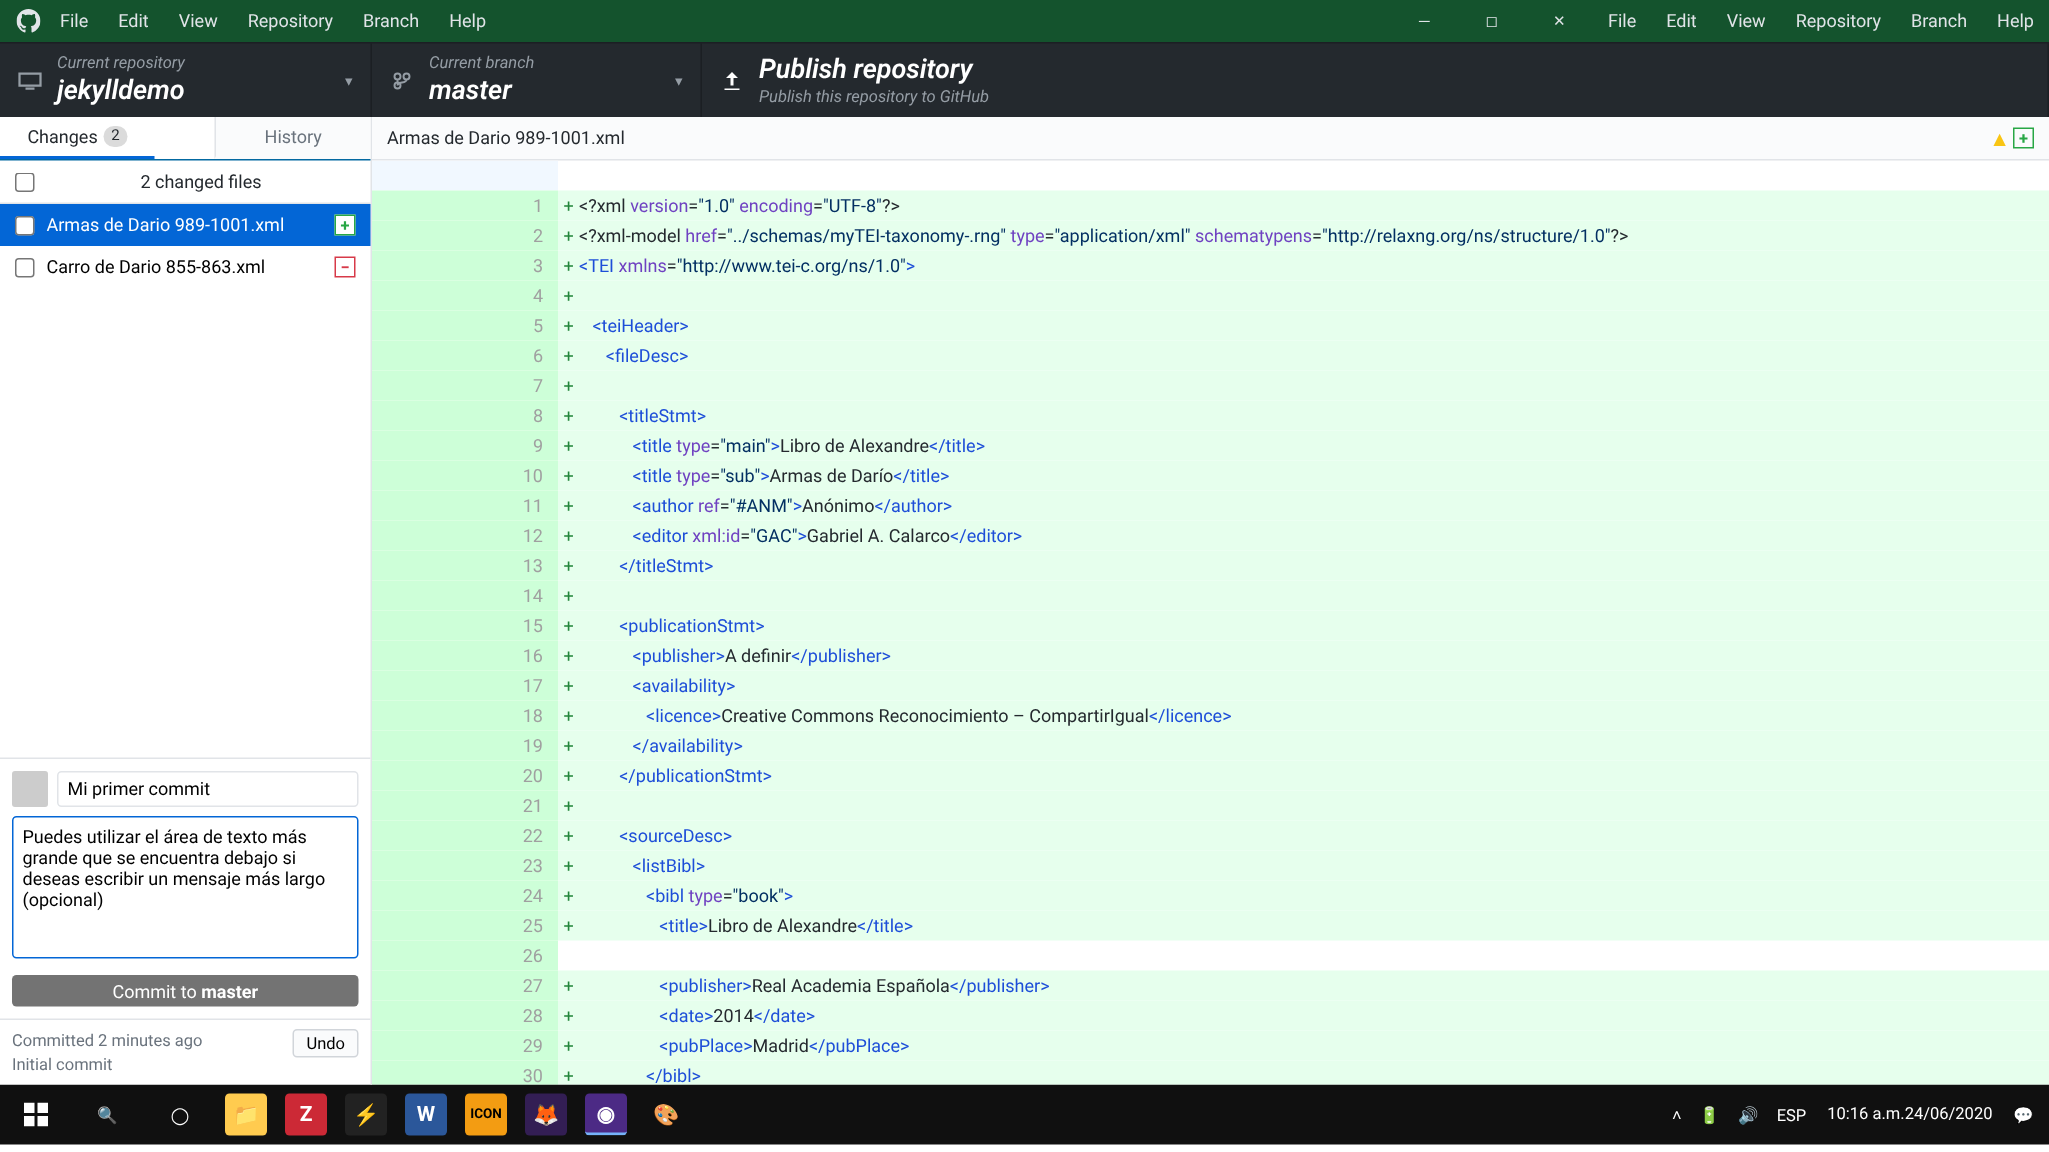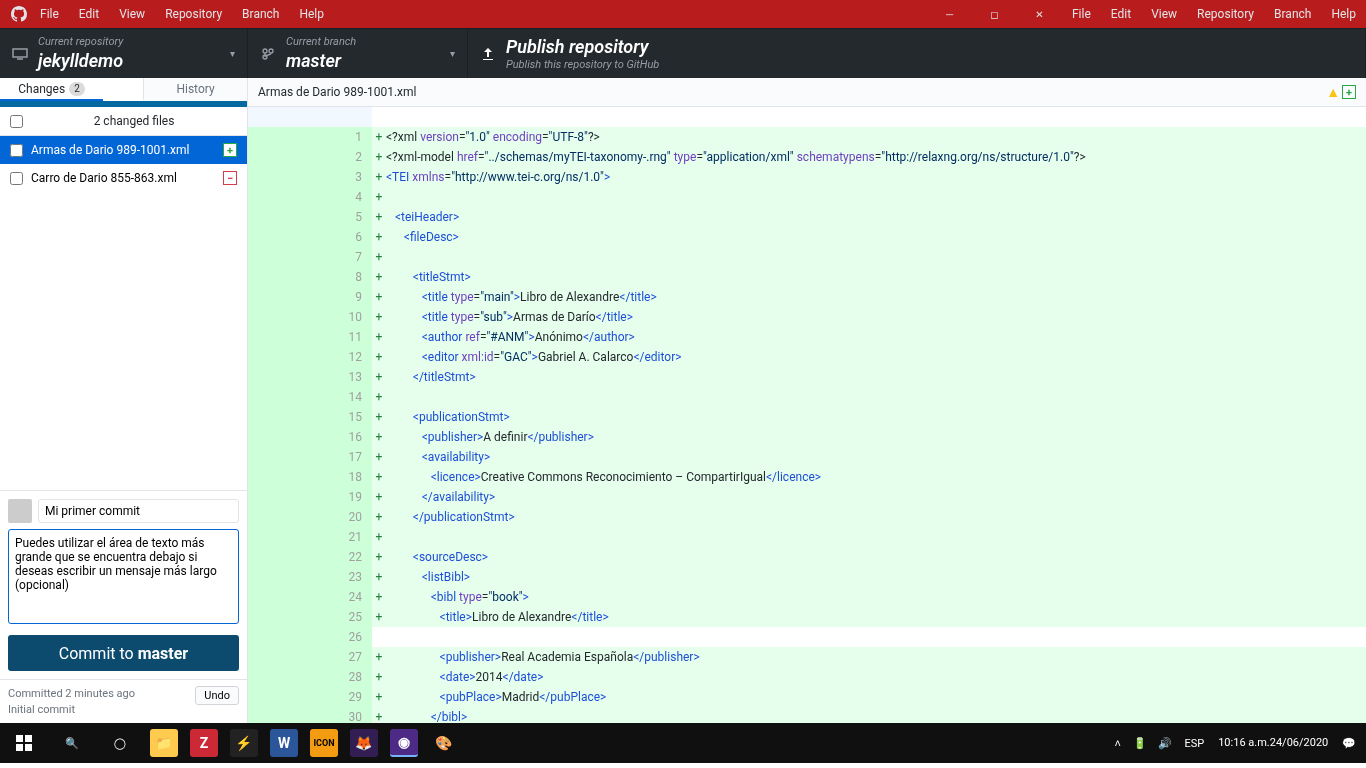--- a/index.html
+++ b/index.html
@@ -1,55 +1,55 @@
 <!DOCTYPE html>
 <html><head>
 <meta charset="utf-8">
 <style>
 * { margin:0; padding:0; box-sizing:border-box; font-family:-apple-system,BlinkMacSystemFont,"Segoe UI",Roboto,sans-serif; }
 body { width:1366px; height:768px; overflow:hidden; background:#fff; font-size:12px; }
-.titlebar { height:28px; background:#b91c1c; display:flex; align-items:center; color:#e1e4e8; font-size:12px;justify-content:flex-end; }
+.titlebar { height:28px; background:#14532d; display:flex; align-items:center; color:#e1e4e8; font-size:12px;justify-content:flex-end; }
 .titlebar .logo { width:22px; display:flex; align-items:center; justify-content:center; margin-left:8px; }
 .titlebar .logo svg { width:16px; height:16px; fill:#e1e4e8; }
 .menu-item { padding:0 10px; height:28px; display:flex; align-items:center; cursor:default; }
 .win-controls { margin-left:auto; display:flex; }
 .win-btn { width:45px; height:28px; display:flex; align-items:center; justify-content:center; color:#e1e4e8; font-size:10px; }
 .toolbar { height:50px; background:#24292e; display:flex; border-top:1px solid #1b1f23; }
 .tb-section { border-right:1px solid #1b1f23; display:flex; align-items:center; padding:0 12px; position:relative; }
 .tb-section.repo { width:248px; }
 .tb-section.branch { width:220px; }
 .tb-icon { width:16px; height:16px; margin-right:10px; display:flex; align-items:center; justify-content:center; }
 .tb-icon svg { fill:#959da5; }
 .tb-labels { display:flex; flex-direction:column; line-height:1.3;font-style:italic; }
 .tb-top { font-size:11px; color:#959da5; }
 .tb-bot { font-size:18px; color:#fff; font-weight:600; }
 .tb-chev { position:absolute; right:12px; color:#959da5; font-size:10px; }
 .body-area { display:flex; height:645px; }
 .sidebar { width:248px; border-right:1px solid #e1e4e8; display:flex; flex-direction:column; background:#fff; }
-.tabs { display:flex; height:29px; border-bottom:6px solid #0369a1;gap:40px; }
+.tabs { display:flex; height:29px; border-bottom:1px solid #0369a1;gap:40px; }
 .tab { flex:1; display:flex; align-items:center; justify-content:center; font-size:12px; color:#24292e; border-bottom:2px solid transparent; }
 .tab.active { border-bottom:2px solid #0366d6; }
 .tab .badge { background:#dbdbdb; border-radius:8px; padding:0 5px; margin-left:4px; font-size:10px; line-height:14px; }
 .tab:not(.active) { color:#6a737d; background:#fafbfc; border-left:1px solid #e1e4e8;}
 .files-head { height:29px; display:flex; align-items:center; padding:0 10px; font-size:12px; color:#24292e; border-bottom:1px solid #e1e4e8; }
 .files-head input { margin-right:8px; }
 .files-head span { flex:1; text-align:center; }
 .file-row { height:28px; display:flex; align-items:center; padding:0 10px; font-size:12px; }
 .file-row.sel { background:#0366d6; color:#fff; }
 .file-row input { margin-right:8px; }
 .file-row .fname { flex:1; white-space:nowrap; overflow:hidden; text-overflow:ellipsis; }
 .file-row .fstat { width:14px; height:14px; border:1px solid; display:flex; align-items:center; justify-content:center; font-size:11px; font-weight:700; line-height:1; }
 .fstat.add { color:#28a745; border-color:#28a745; background:#fff; }
 .fstat.del { color:#d73a49; border-color:#d73a49; background:#fff; }
 .commit-area { margin-top:auto; border-top:1px solid #e1e4e8; padding:8px; }
 .commit-sum { display:flex; align-items:center; margin-bottom:6px; }
 .avatar { width:24px; height:24px; background:#ccc; margin-right:6px; border-radius:2px; }
 .commit-sum input { flex:1; height:24px; padding:0 6px; border:1px solid #e1e4e8; border-radius:3px; font-size:12px; }
 .commit-desc { width:100%; height:95px; padding:6px; border:1px solid #0366d6; border-radius:3px; font-size:12px; font-family:inherit; resize:none; outline:none; }
-.commit-btn { width:100%; height:36px; margin-top:8px; background:#0c4a6e; color:#fff; border:none; border-radius:3px; font-size:16px; }
+.commit-btn { width:100%; height:21px; margin-top:8px; background:#737373; color:#fff; border:none; border-radius:3px; font-size:12px; }
 .last-commit { padding:6px 8px; border-top:1px solid #e1e4e8; display:flex; align-items:flex-start; font-size:11px; color:#6a737d; }
 .lc-text { flex:1; line-height:1.4; }
 .undo-btn { background:#fafbfc; border:1px solid #d1d5da; border-radius:3px; padding:2px 8px; font-size:11px; }
 .content { flex:1; display:flex; flex-direction:column; }
 .file-header { height:29px; border-bottom:1px solid #e1e4e8; display:flex; align-items:center; padding:0 10px; font-size:12px; background:#fafbfc; }
 .file-header .fh-name { flex:1; color:#24292e; }
 .fh-icons { display:flex; gap:2px; align-items:center; }
 .warn-icon { color:#f9c513; font-size:14px; }
 .add-icon { width:14px; height:14px; border:1px solid #28a745; color:#28a745; display:flex; align-items:center; justify-content:center; font-size:11px; font-weight:700; }
 .diff { flex:1; overflow:hidden; font-family:Consolas,Monaco,monospace; font-size:12px; line-height:20px; }

